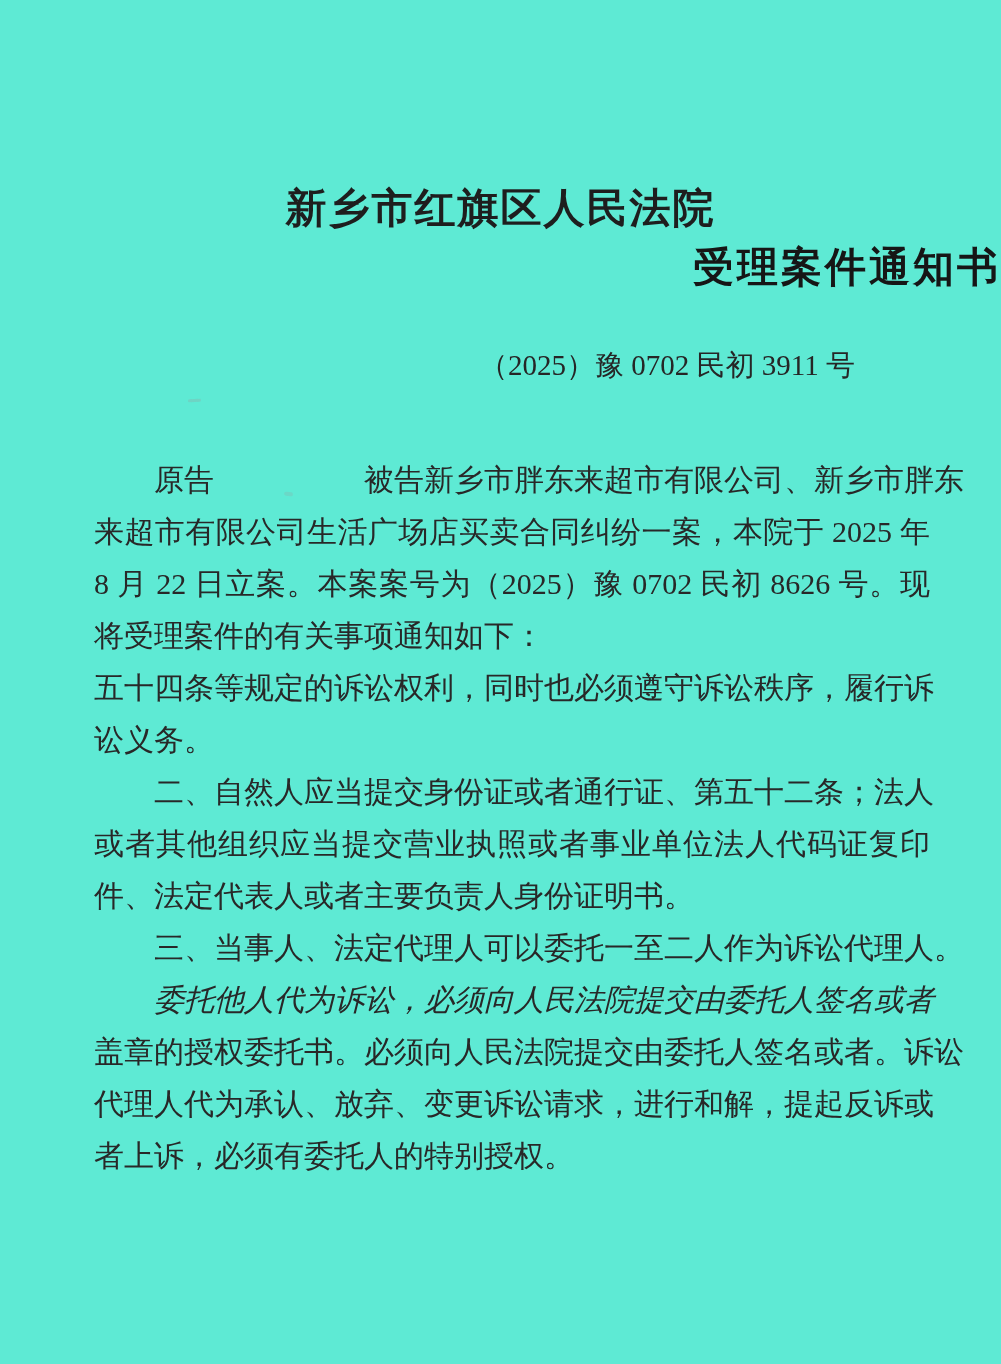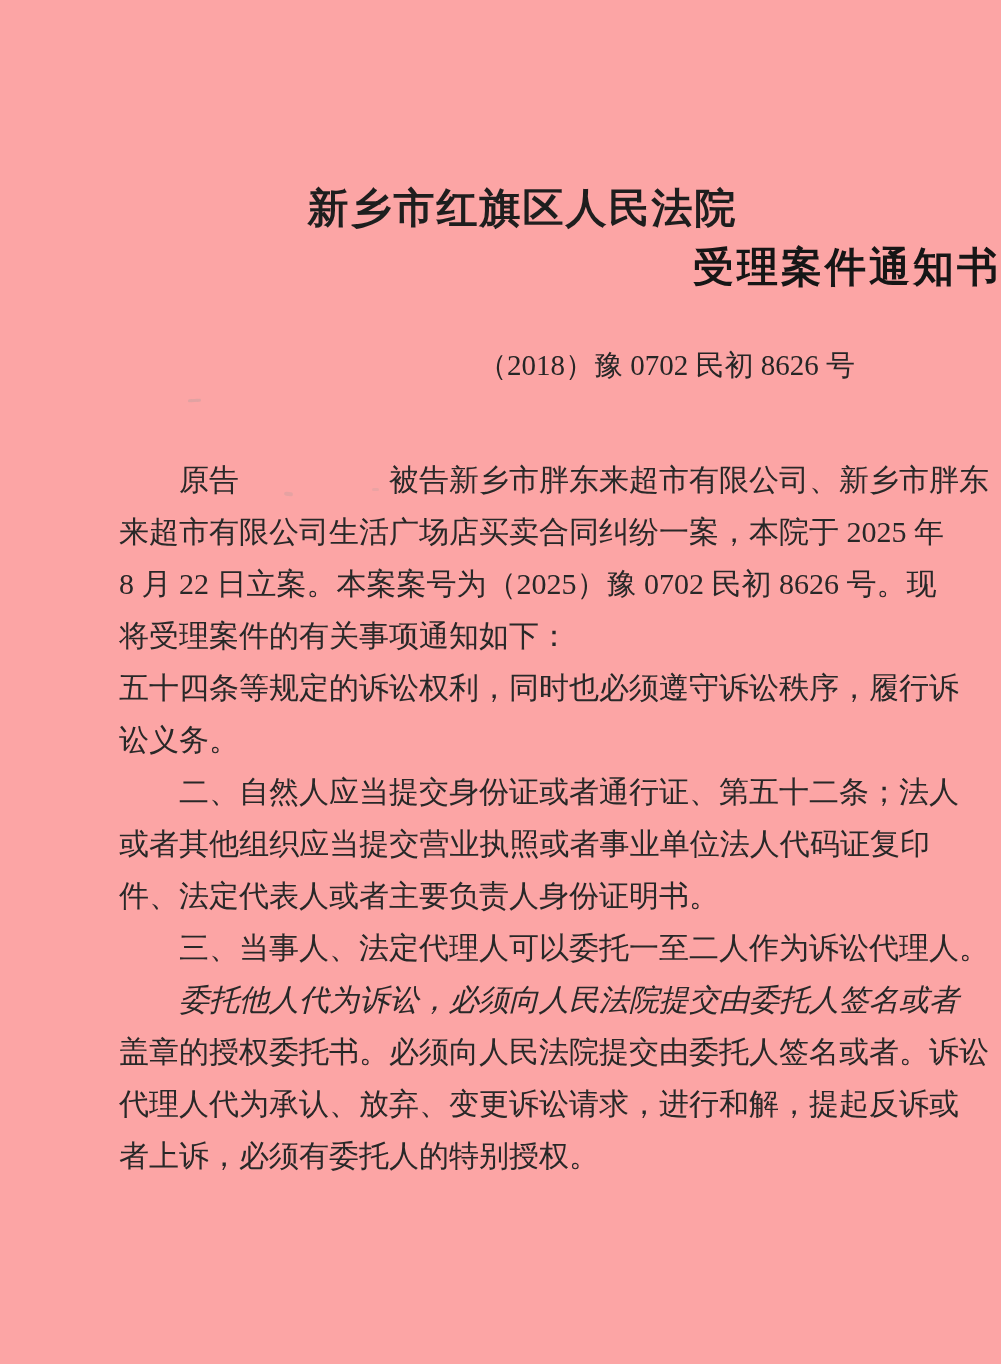--- a/index.html
+++ b/index.html
@@ -39,20 +39,21 @@
     text-align: right;
     font-size: 29px;
     color: #262626;
   }
   .doc-body {
     margin-top: 68px;
     padding: 0 71px 0 75px;
     font-size: 30px;
     line-height: 52px;
     color: #282828;
+    margin-left: 19px;
   }
   .line {
     white-space: nowrap;
   }
   .line.just {
     text-align: justify;
     text-align-last: justify;
   }
   .artifact {
     position: absolute;
@@ -60,24 +61,24 @@
     border-radius: 2px;
     pointer-events: none;
   }
   .a1 { left: 188px; top: 399px; width: 13px; height: 3px; opacity: 0.28; transform: rotate(-4deg); }
   .a2 { left: 284px; top: 492px; width: 9px; height: 4px; opacity: 0.22; transform: rotate(8deg); }
   .a3 { left: 372px; top: 488px; width: 7px; height: 3px; opacity: 0.18; }
 </style>
 </head>
 <body>
 
-<div class="page" style="background: #fca5a5; padding-left: 44px;">
+<div class="page" style="background: #5eead4;">
   <h1 class="court-name">新乡市红旗区人民法院</h1>
   <h2 class="doc-title">受理案件通知书</h2>
-  <div class="case-number">（2018）豫 0702 民初 8626 号</div>
+  <div class="case-number">（2025）豫 0702 民初 3911 号</div>
   <div class="doc-body" style="color: rgb(40, 40, 40);">
       <div class="line just" style="text-indent: 2em;">原告　　　　　被告新乡市胖东来超市有限公司、新乡市胖东</div>
       <div class="line just">来超市有限公司生活广场店买卖合同纠纷一案，本院于 2025 年</div>
       <div class="line just">8 月 22 日立案。本案案号为（2025）豫 0702 民初 8626 号。现</div>
       <div class="line">将受理案件的有关事项通知如下：</div>
       <div class="line just">五十四条等规定的诉讼权利，同时也必须遵守诉讼秩序，履行诉</div>
       <div class="line">讼义务。</div>
       <div class="line just" style="text-indent: 2em;">二、自然人应当提交身份证或者通行证、第五十二条；法人</div>
       <div class="line just">或者其他组织应当提交营业执照或者事业单位法人代码证复印</div>
       <div class="line">件、法定代表人或者主要负责人身份证明书。</div>

